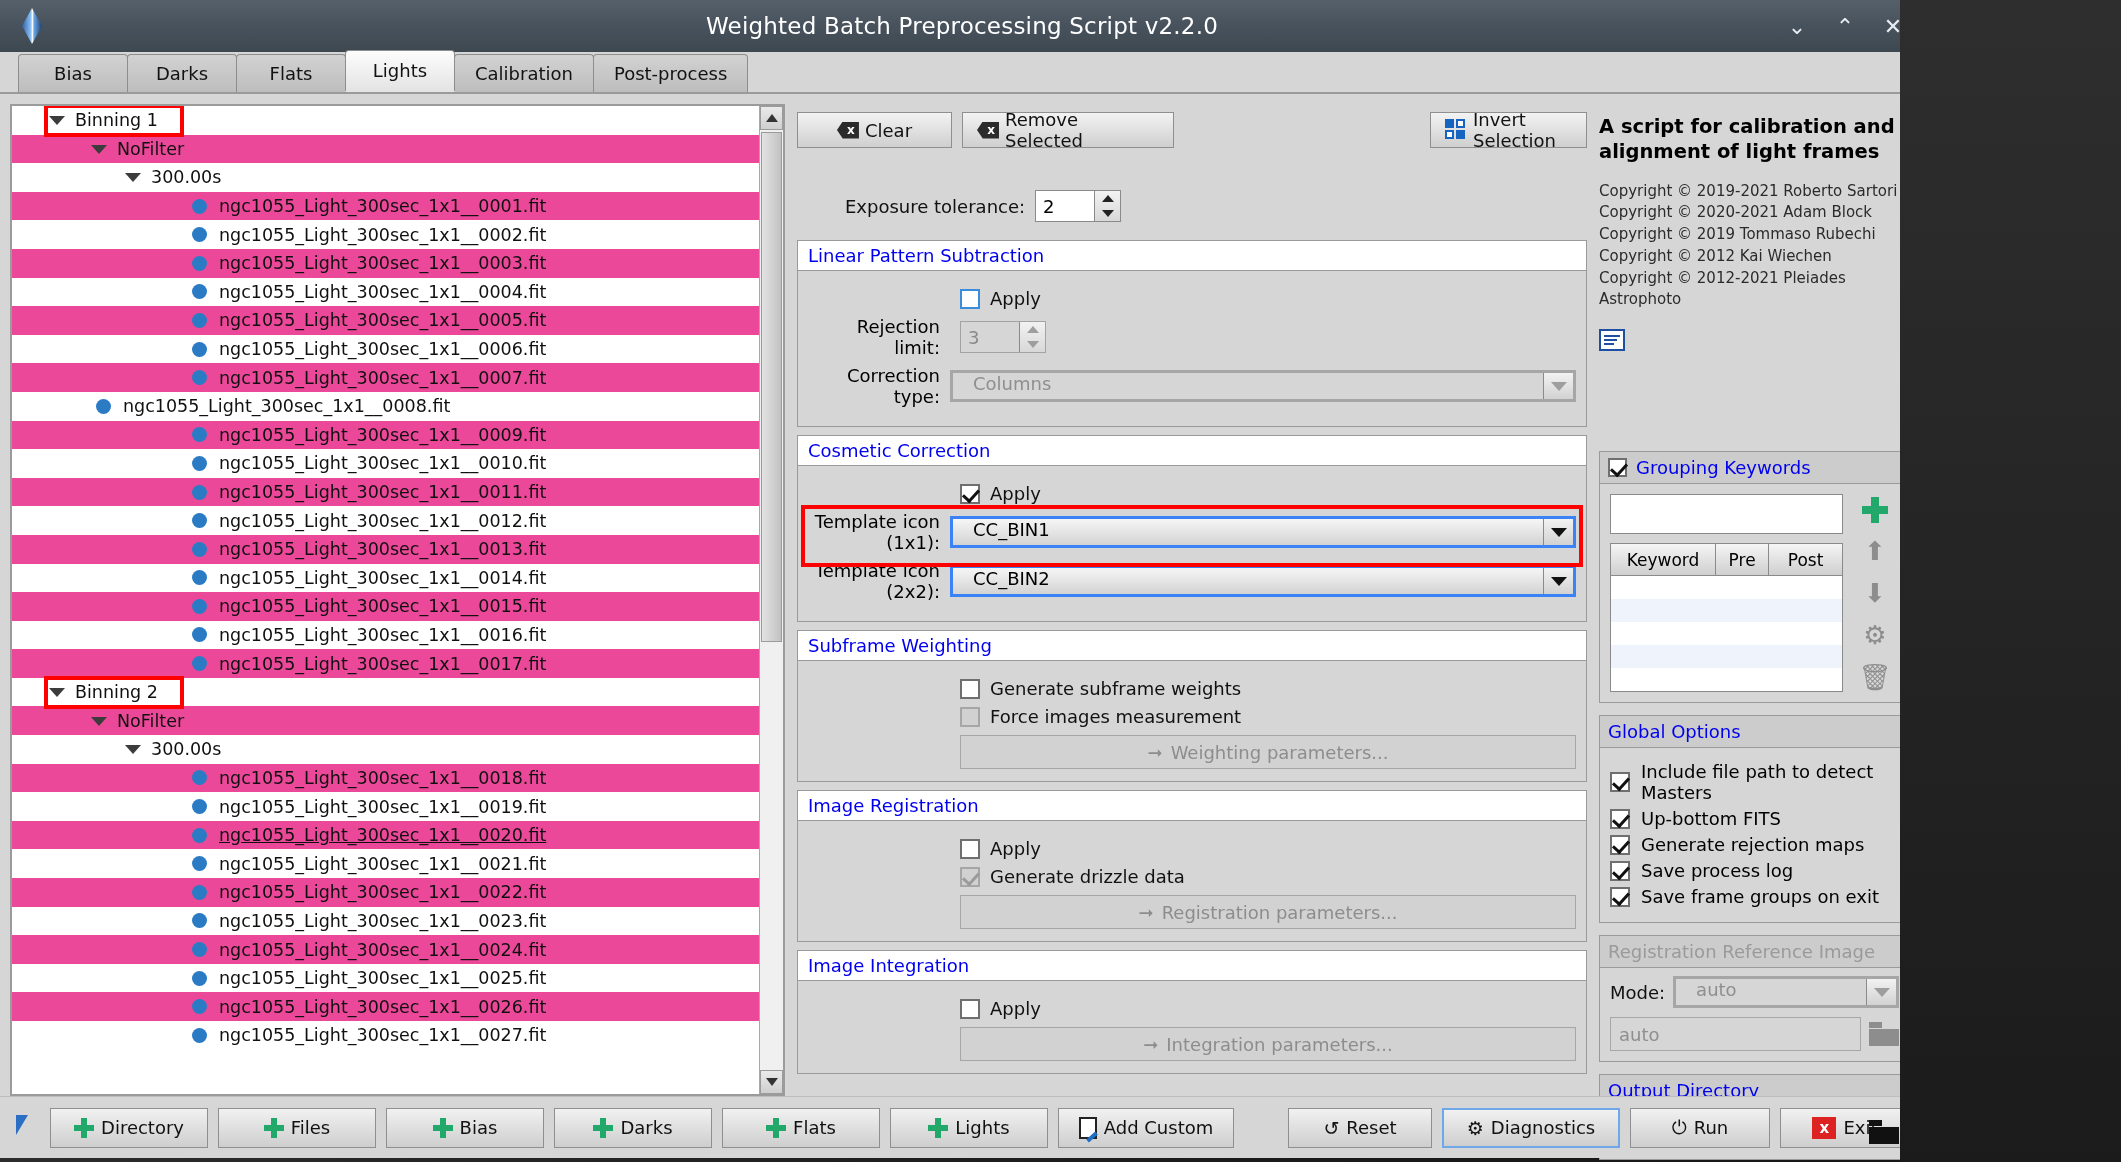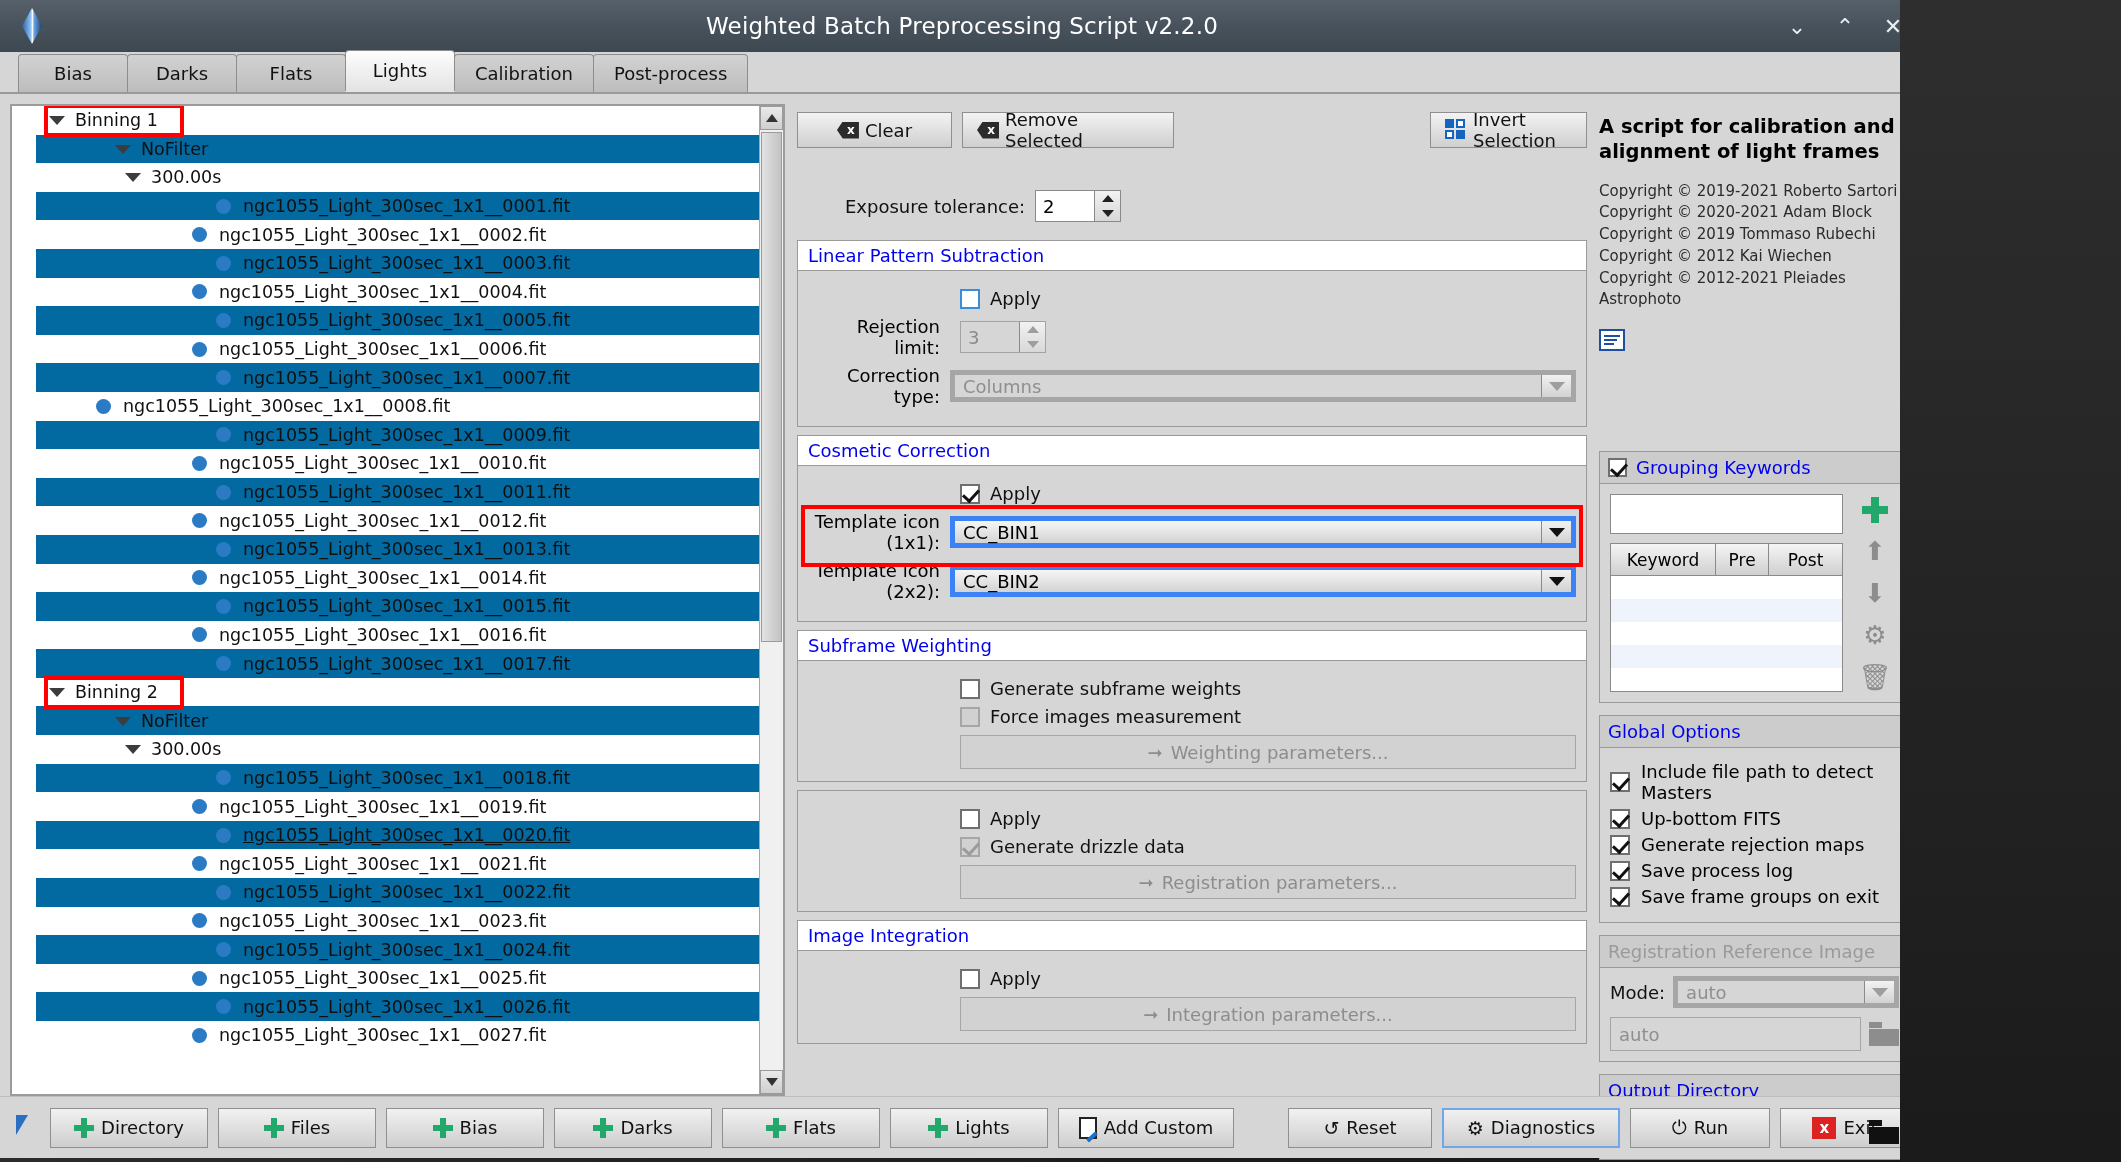--- a/index.html
+++ b/index.html
@@ -100,21 +100,21 @@
   
   #treewrap{
     width:775px; flex:none; display:flex; flex-direction:column;
     border:2px solid #9b9b9b; background:#fff; position:relative;
   }
   #treeinner{ flex:1; overflow:hidden; position:relative;}
   .trow{
     height:28.6px; display:flex; align-items:center; font-size:17.5px;
     white-space:nowrap; color:#101010;
   }
-  .trow.alt{ background:#0369a1;margin-left:24px; }
+  .trow.alt{ background:#ec4899; }
   .caret{
     width:18px;height:18px; flex:none; margin-right:9px;
     position:relative;
   }
   .caret:before{
     content:""; position:absolute; left:1px; top:5px;
     border-left:8px solid transparent; border-right:8px solid transparent;
     border-top:9px solid #3c3c3c;
   }
   .dot{
@@ -210,23 +210,23 @@
   .cb.blue{ border-color:#3a8ddb; }
   .cb.dis{ border-color:#a6a6a6; background:#d1d1d1;}
   .cb.on:after{
     content:""; position:absolute; left:4px; top:0px;
     width:7px;height:13px;border:solid #111; border-width:0 3px 3px 0;
     transform:rotate(42deg);
   }
   .cb.on.dis:after{ border-color:#9b9b9b;}
   .fieldlbl{ width:142px; text-align:right; padding-right:10px; font-size:18px;}
   .combo{
-    flex:1; height:32px; border:5px solid #3b82f6;
+    flex:1; height:32px; border:3px solid #3b82f6;
     background:linear-gradient(180deg,#f6f6f6,#d3d3d3);
-    display:flex; align-items:flex-end; font-size:18px; padding-left:8px;
+    display:flex; align-items:flex-start; font-size:18px; padding-left:20px;
     position:relative;
   }
   .combo.dis{ background:#d6d6d6; color:#8f8f8f; border-color:#a6a6a6;}
   .combo .cdrop{
     width:30px; height:100%; margin-left:auto;
     border-left:1px solid #8a8a8a;
     display:flex;align-items:center;justify-content:center;
     background:linear-gradient(180deg,#f2f2f2,#d2d2d2);
   }
   .combo .cdrop .tri{ width:0;height:0;border-left:8px solid transparent;border-right:8px solid transparent;border-top:9px solid #111;}
@@ -637,20 +637,21 @@
               <span class="lbl">Force images measurement</span>
             </div>
             <div class="wide-btn" style="margin-left:152px;width:calc(100% - 152px)">
               <span class="arrowglyph">➞</span>
               <span>Weighting parameters...</span>
             </div>
           </div>
         </div>
 
         <div class="group">
+          <div class="ghead">Image Registration</div>
           <div class="gbody">
             <div class="frow right">
               <span class="cb"></span>
               <span class="lbl">Apply</span>
             </div>
             <div class="frow right">
               <span class="cb on dis"></span>
               <span class="lbl">Generate drizzle data</span>
             </div>
             <div class="wide-btn" style="margin-left:152px;width:calc(100% - 152px)">

